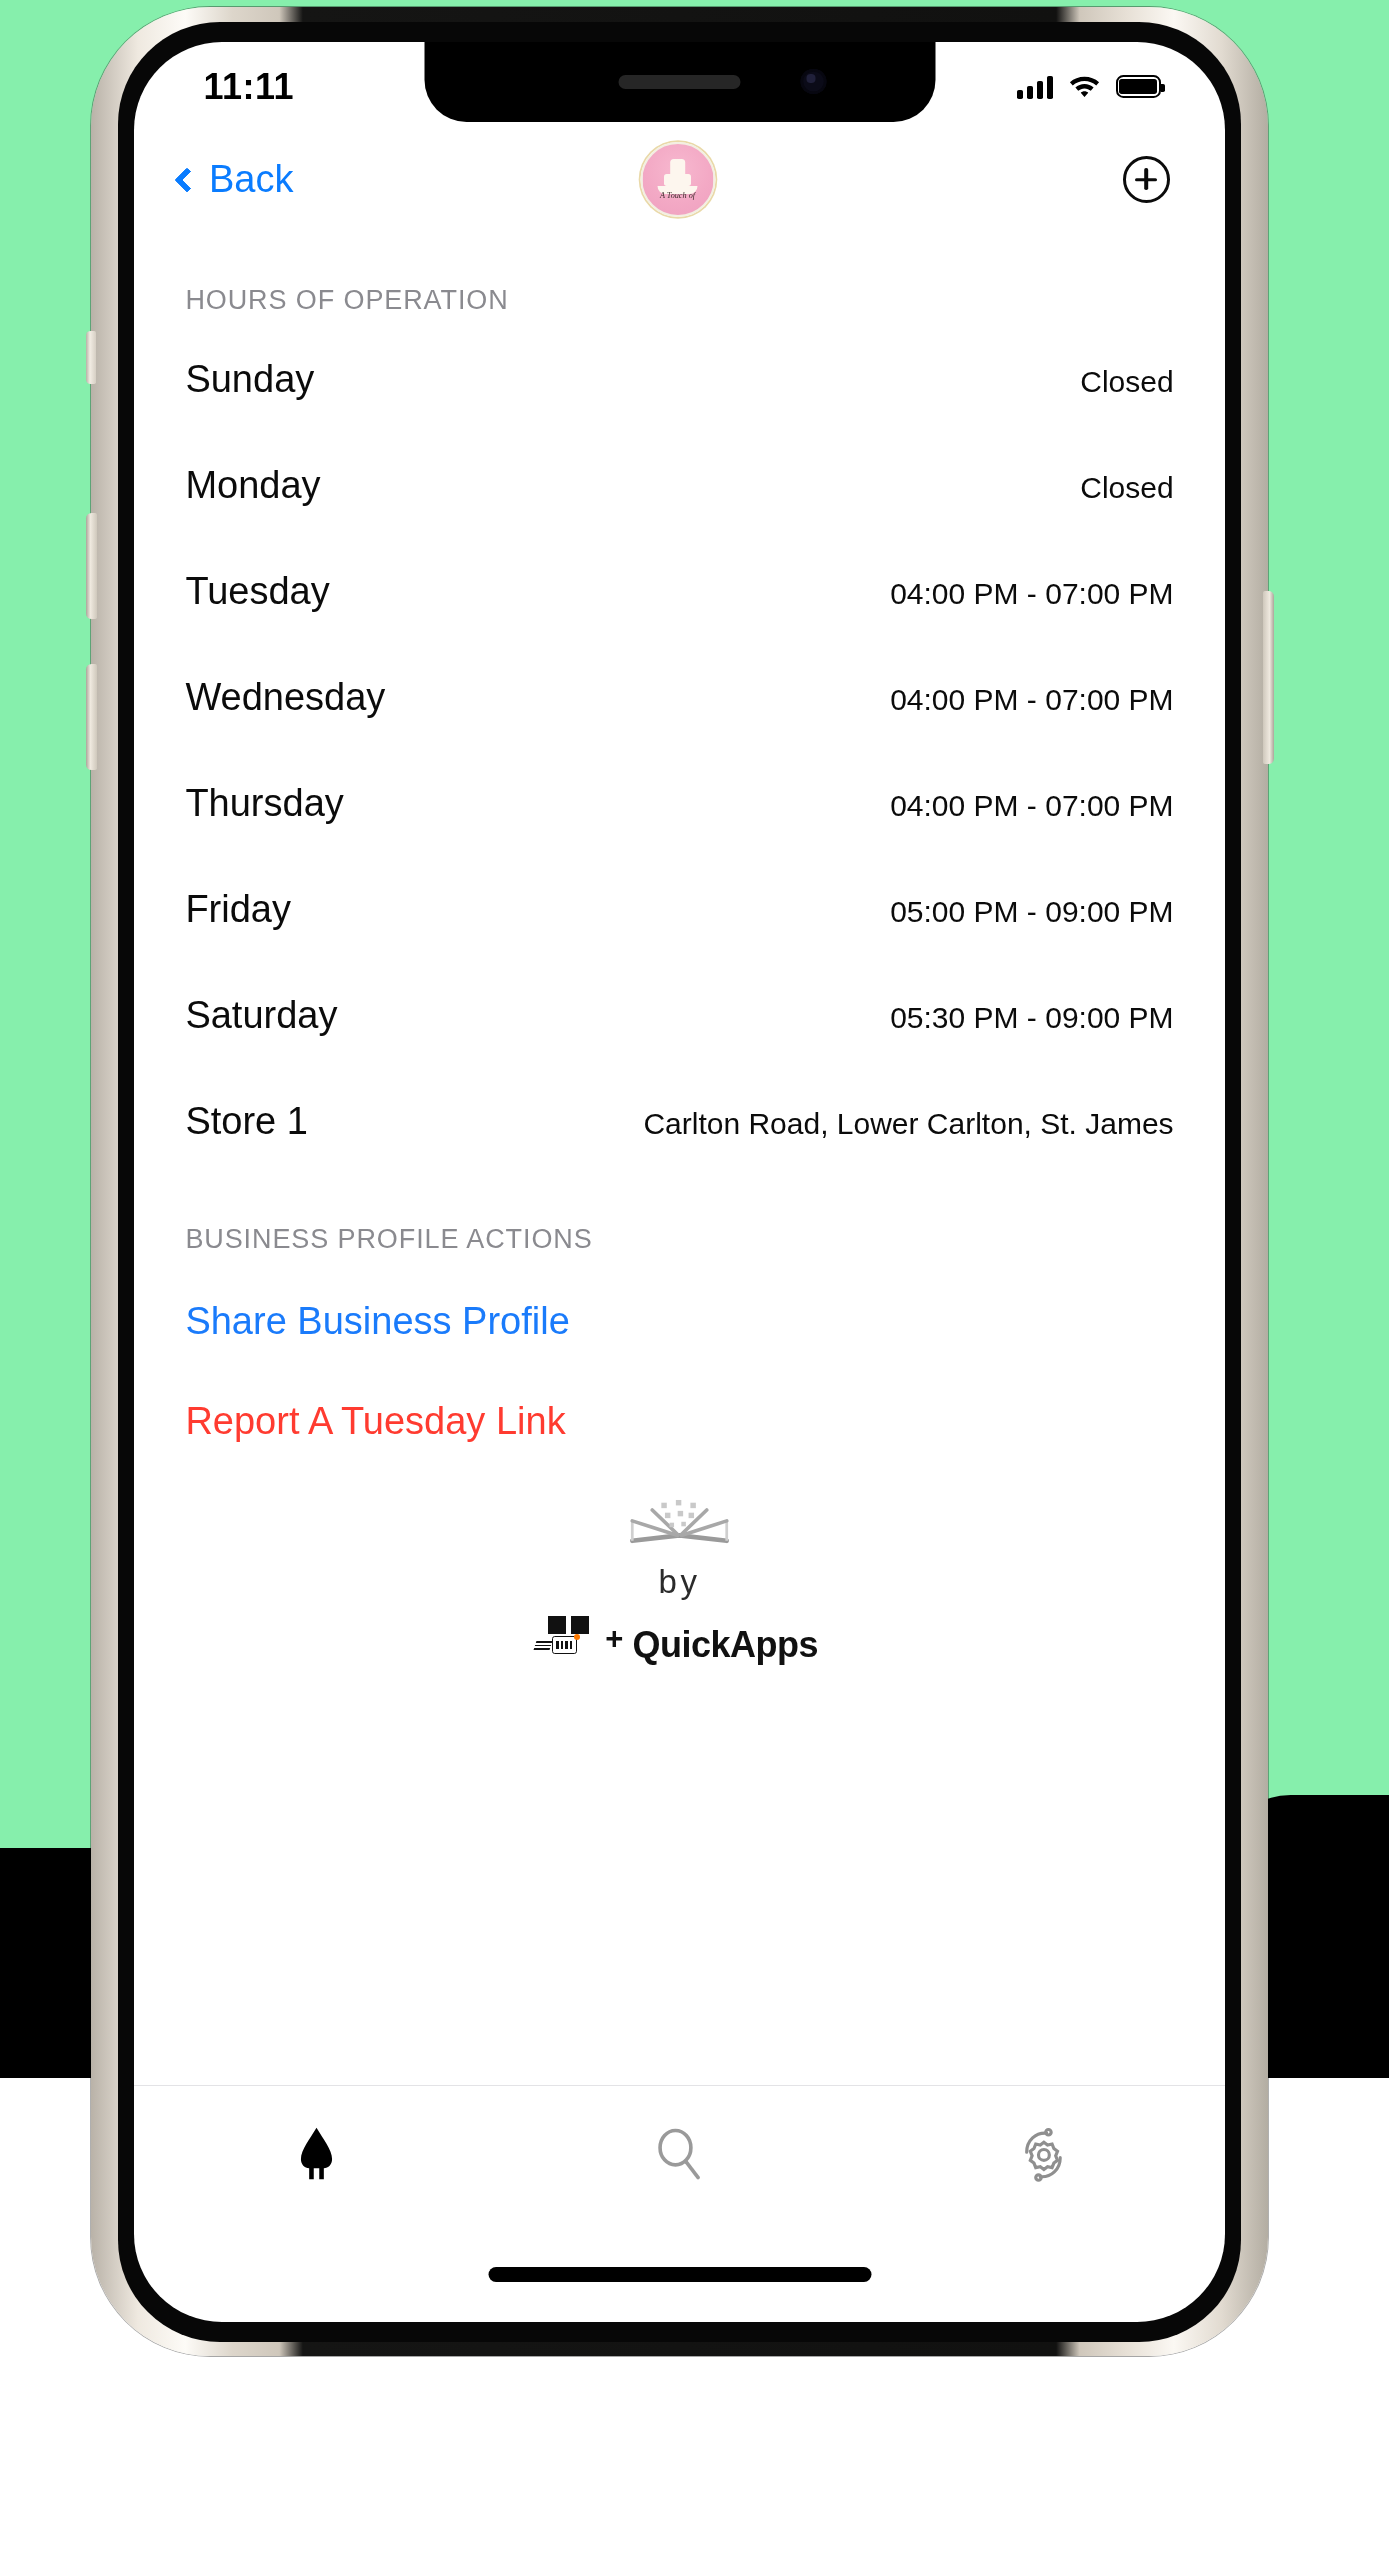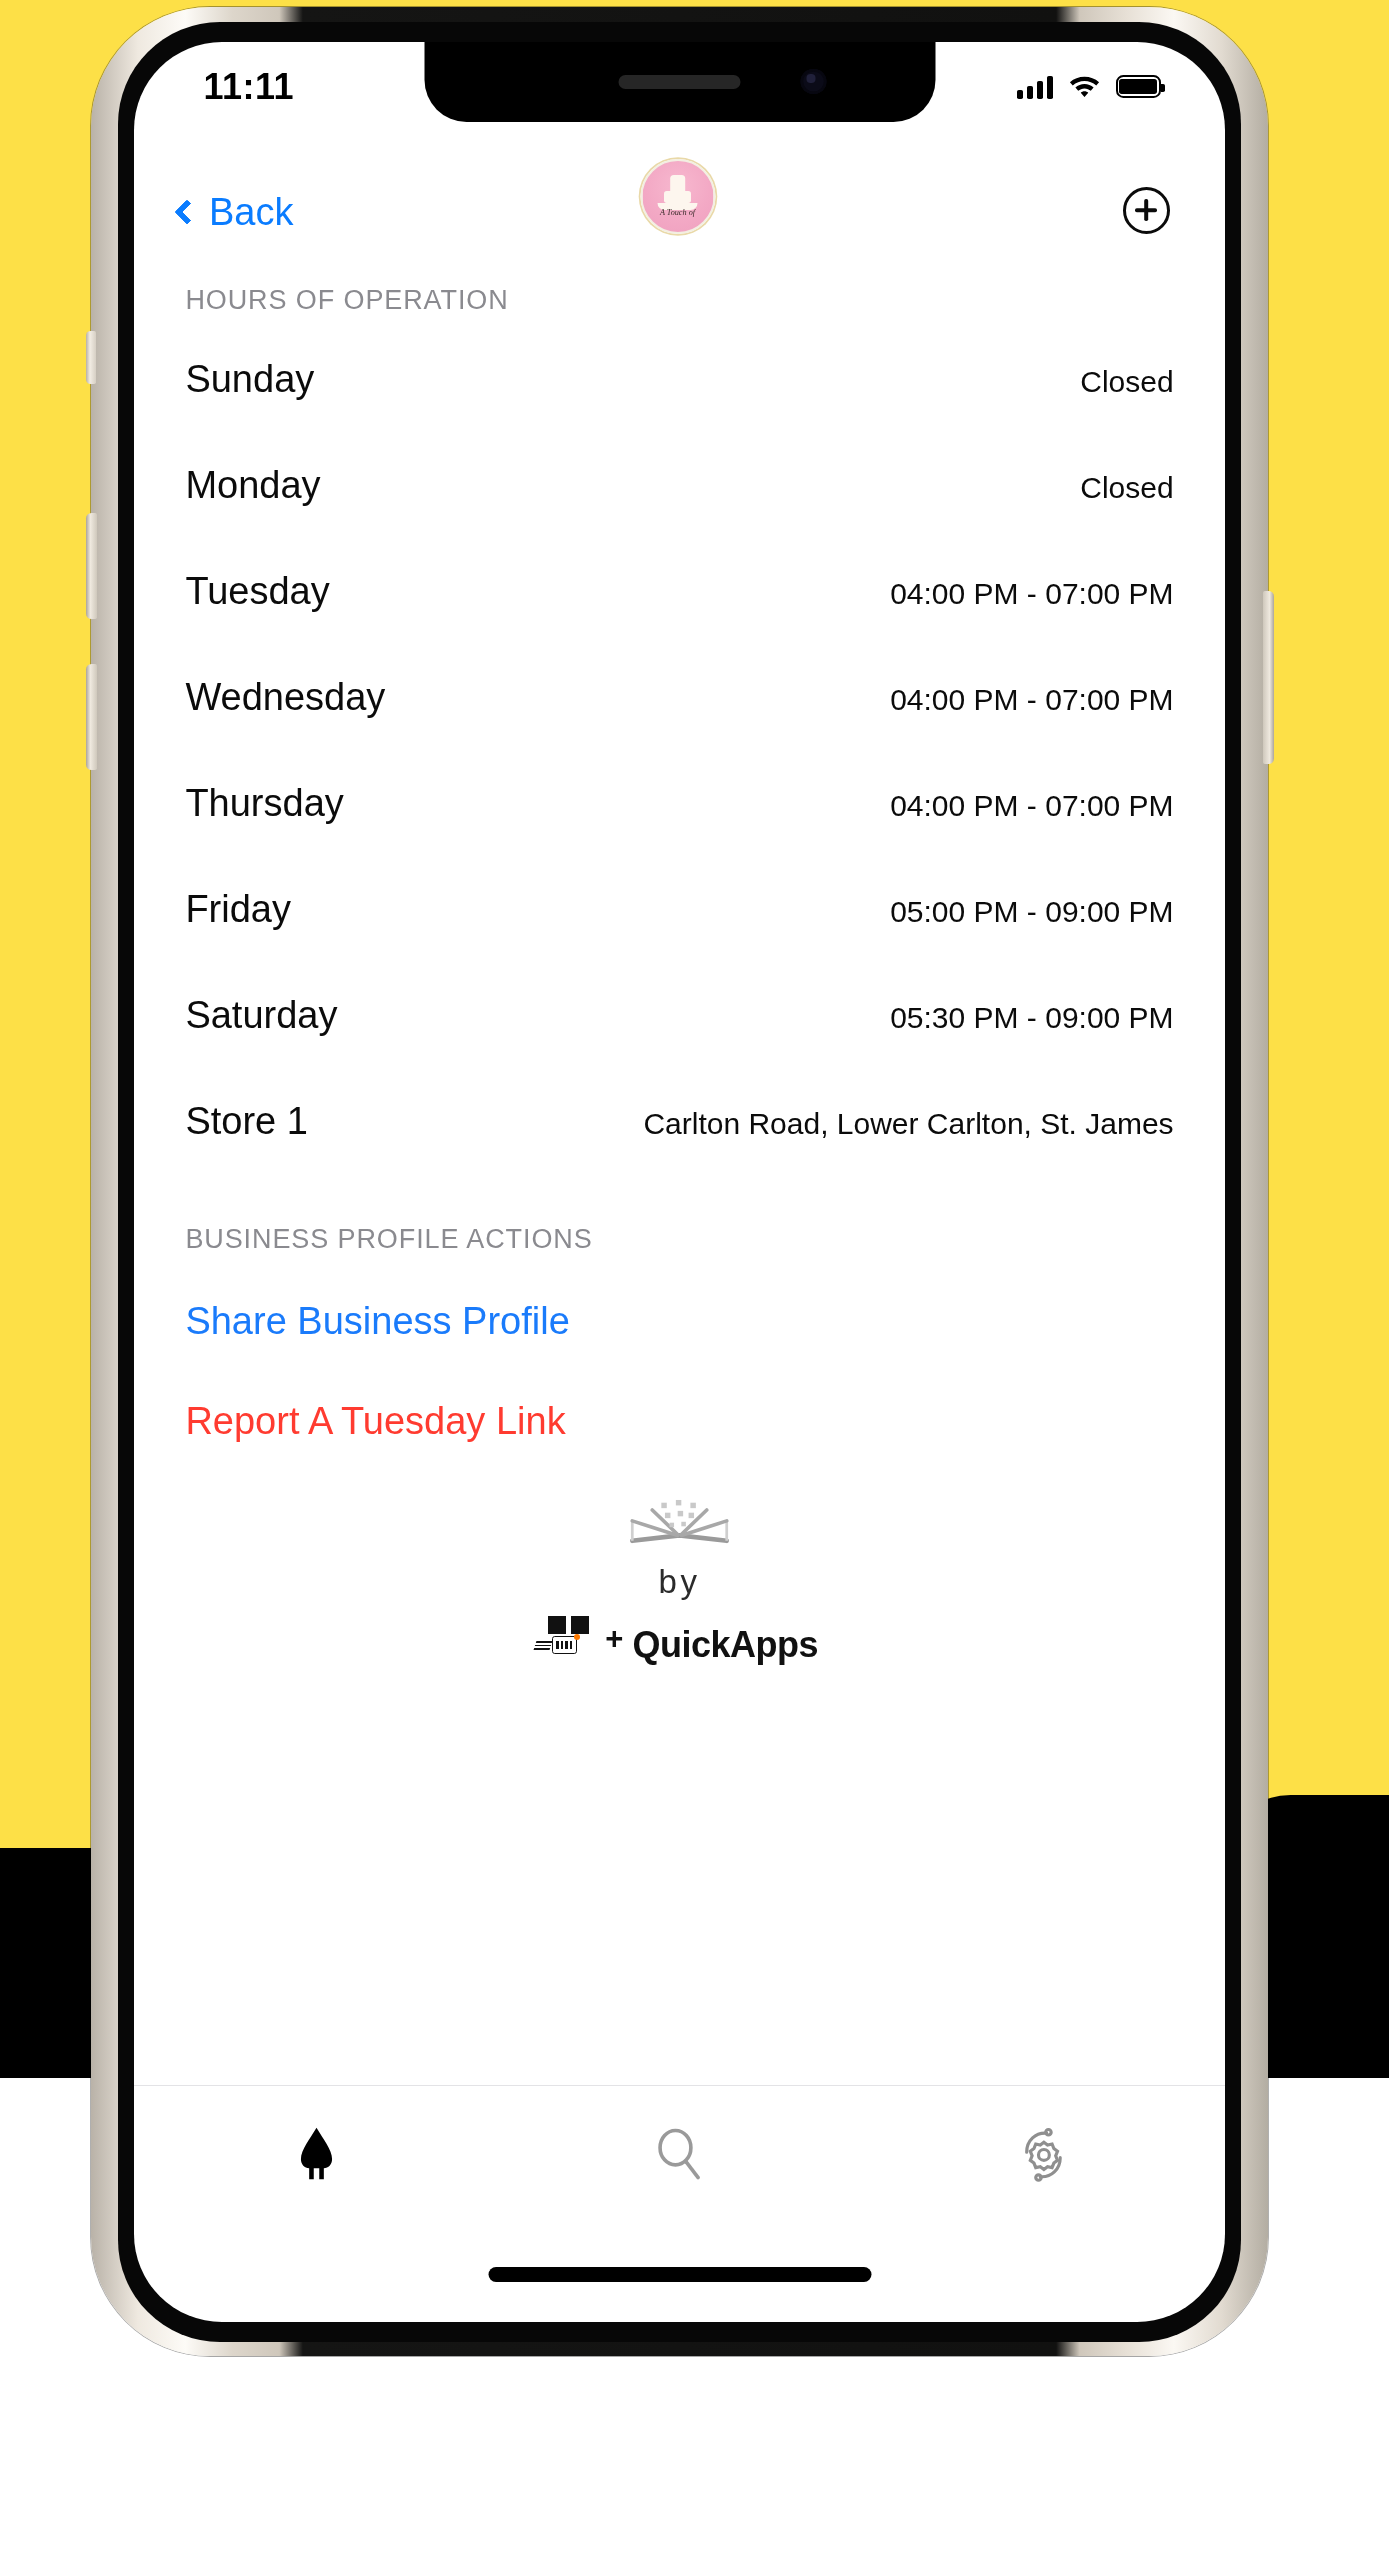--- a/index.html
+++ b/index.html
@@ -10,21 +10,21 @@
     background: #ffffff;
     font-family: "Liberation Sans", sans-serif;
     overflow: hidden;
   }
 
   
   .stage {
     position: relative;
     width: 1389px;
     height: 2078px;
-    background: #fde047;
+    background: #86efac;
   }
 
   
   .ink-bottom {
     position: absolute;
     left: 0; right: 0;
     bottom: 0;
     height: 230px;
     background: #000000;
   }
@@ -189,21 +189,21 @@
   }
   .battery span { display: block; height: 100%; background: #000; border-radius: 2.7px; }
 
   
   .navbar {
     position: absolute;
     left: 0; right: 4px;
     top: 84px;
     height: 108px;
     display: flex;
-    align-items: flex-end;
+    align-items: center;
     padding: 0 51px 0 44px;
   }
   .nav-back {
     display: flex;
     align-items: center;
     gap: 9px;
     color: #0a7cff;
     font-size: 38px;
     flex: 0 0 auto;
   }

